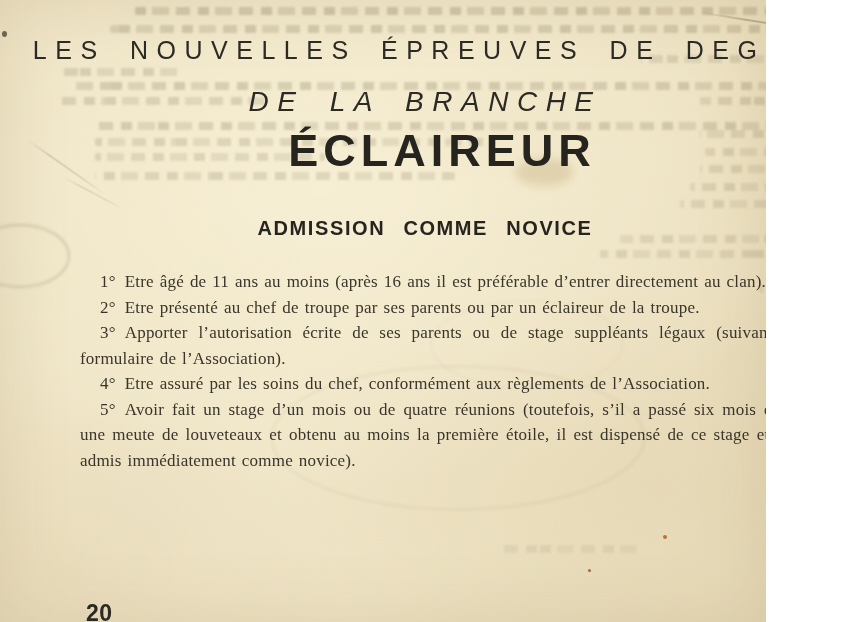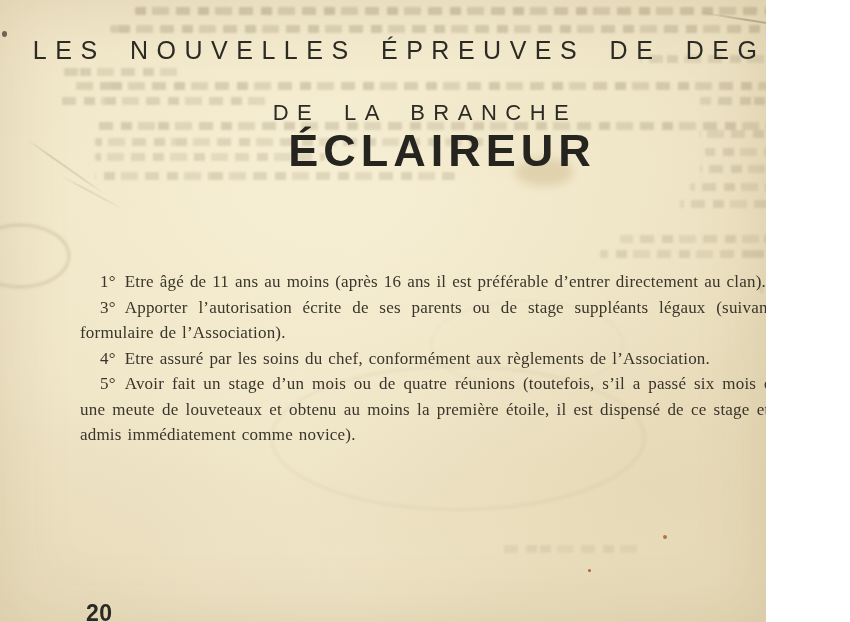--- a/index.html
+++ b/index.html
@@ -40,21 +40,21 @@
   }
   .stain{position:absolute;border-radius:50%;filter:blur(4px);}
   .speck{position:absolute;border-radius:50%;}
   
   .t1,.t2{
     position:absolute;left:0;width:850px;margin:0;text-align:center;
     font-family:"Liberation Sans",sans-serif;font-weight:400;
     color:var(--ink);white-space:nowrap;
   }
   .t1{top:36px;font-size:25px;letter-spacing:8.5px;word-spacing:9px;}
-  .t2{top:100px;font-size:22px;letter-spacing:8.5px;word-spacing:9px;}
+  .t2{top:86px;font-size:28px;letter-spacing:8.5px;word-spacing:9px;font-style:italic;}
   .t3{
     position:absolute;left:0;top:125px;width:850px;margin:0;text-align:center;
     font-family:"Liberation Sans",sans-serif;font-weight:800;
     font-size:45px;letter-spacing:5px;color:#26241e;white-space:nowrap;padding-left:17px;
   }
   .heading{
     position:absolute;left:0;top:217px;width:850px;margin:0;text-align:center;
     font-family:"Liberation Sans",sans-serif;font-weight:700;
     font-size:20px;letter-spacing:1.6px;word-spacing:11px;color:#26241e;white-space:nowrap;
   }
@@ -115,23 +115,25 @@
   <span class="stain" style="left:826px;top:543px;width:28px;height:32px;background:rgba(190,150,70,.30);"></span>
   <span class="stain" style="left:810px;top:328px;width:32px;height:62px;background:rgba(160,130,75,.15);"></span>
   <span class="speck" style="left:2px;top:31px;width:5px;height:6px;background:#55503f;opacity:.85;"></span>
   <span class="speck" style="left:663px;top:535px;width:4px;height:4px;background:#b5763a;"></span>
   <span class="speck" style="left:588px;top:569px;width:3px;height:3px;background:#b06036;"></span>
 
   <h1 class="t1">LES NOUVELLES ÉPREUVES DE DEGRÉ</h1>
   <h1 class="t2">DE LA BRANCHE</h1>
   <h1 class="t3">ÉCLAIREUR</h1>
 
+  <h2 class="heading">ADMISSION COMME NOVICE</h2>
 
   <div class="body">
 
     <p class="item"><span class="marker">1°</span><span>Etre âgé de 11 ans au moins (après 16 ans il est préférable d’entrer directement au clan).</span></p>
+    <p class="item"><span class="marker">2°</span><span>Etre présenté au chef de troupe par ses parents ou par un éclaireur de la troupe.</span></p>
     <p class="item"><span class="marker">3°</span><span>Apporter l’autorisation écrite de ses parents ou de stage suppléants légaux (suivant le formulaire de l’Association).</span></p>
     <p class="item"><span class="marker">4°</span><span>Etre assuré par les soins du chef, conformément aux règlements de l’Association.</span></p>
     <p class="item"><span class="marker">5°</span><span>Avoir fait un stage d’un mois ou de quatre réunions (toutefois, s’il a passé six mois dans une meute de louveteaux et obtenu au moins la première étoile, il est dispensé de ce stage et est admis immédiatement comme novice).</span></p>
   </div>
 
   <div class="pagenum">20</div>
 </div>
 
 </body></html>

